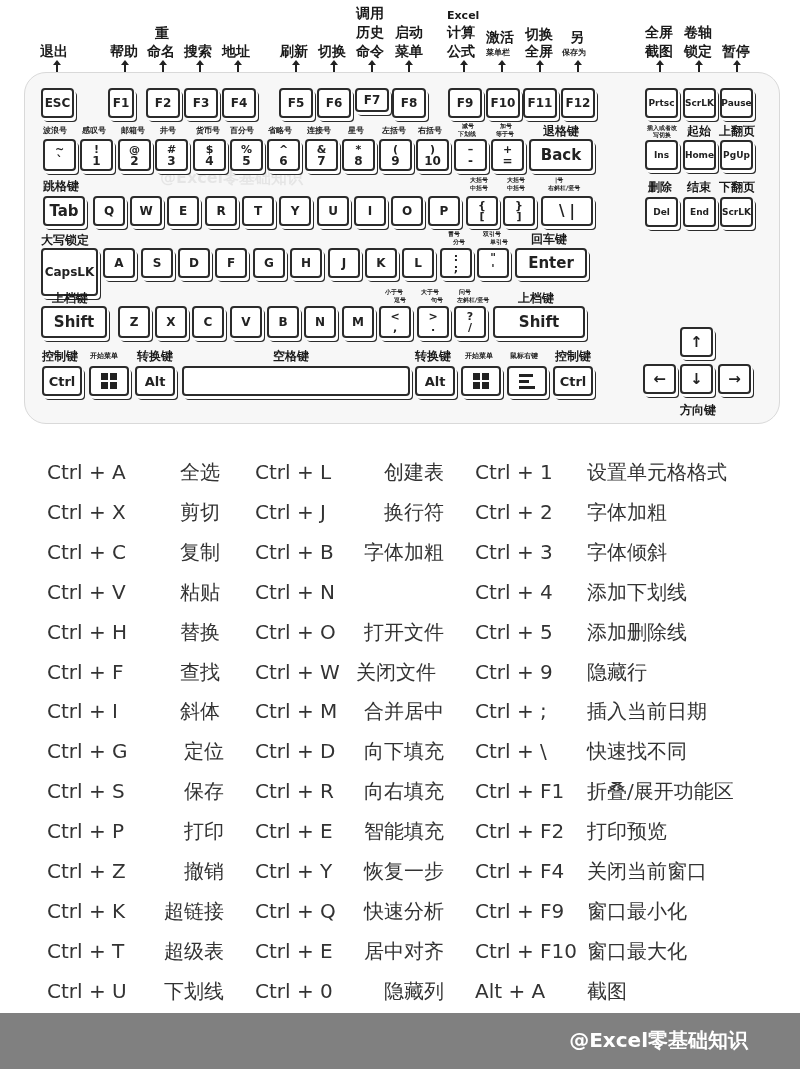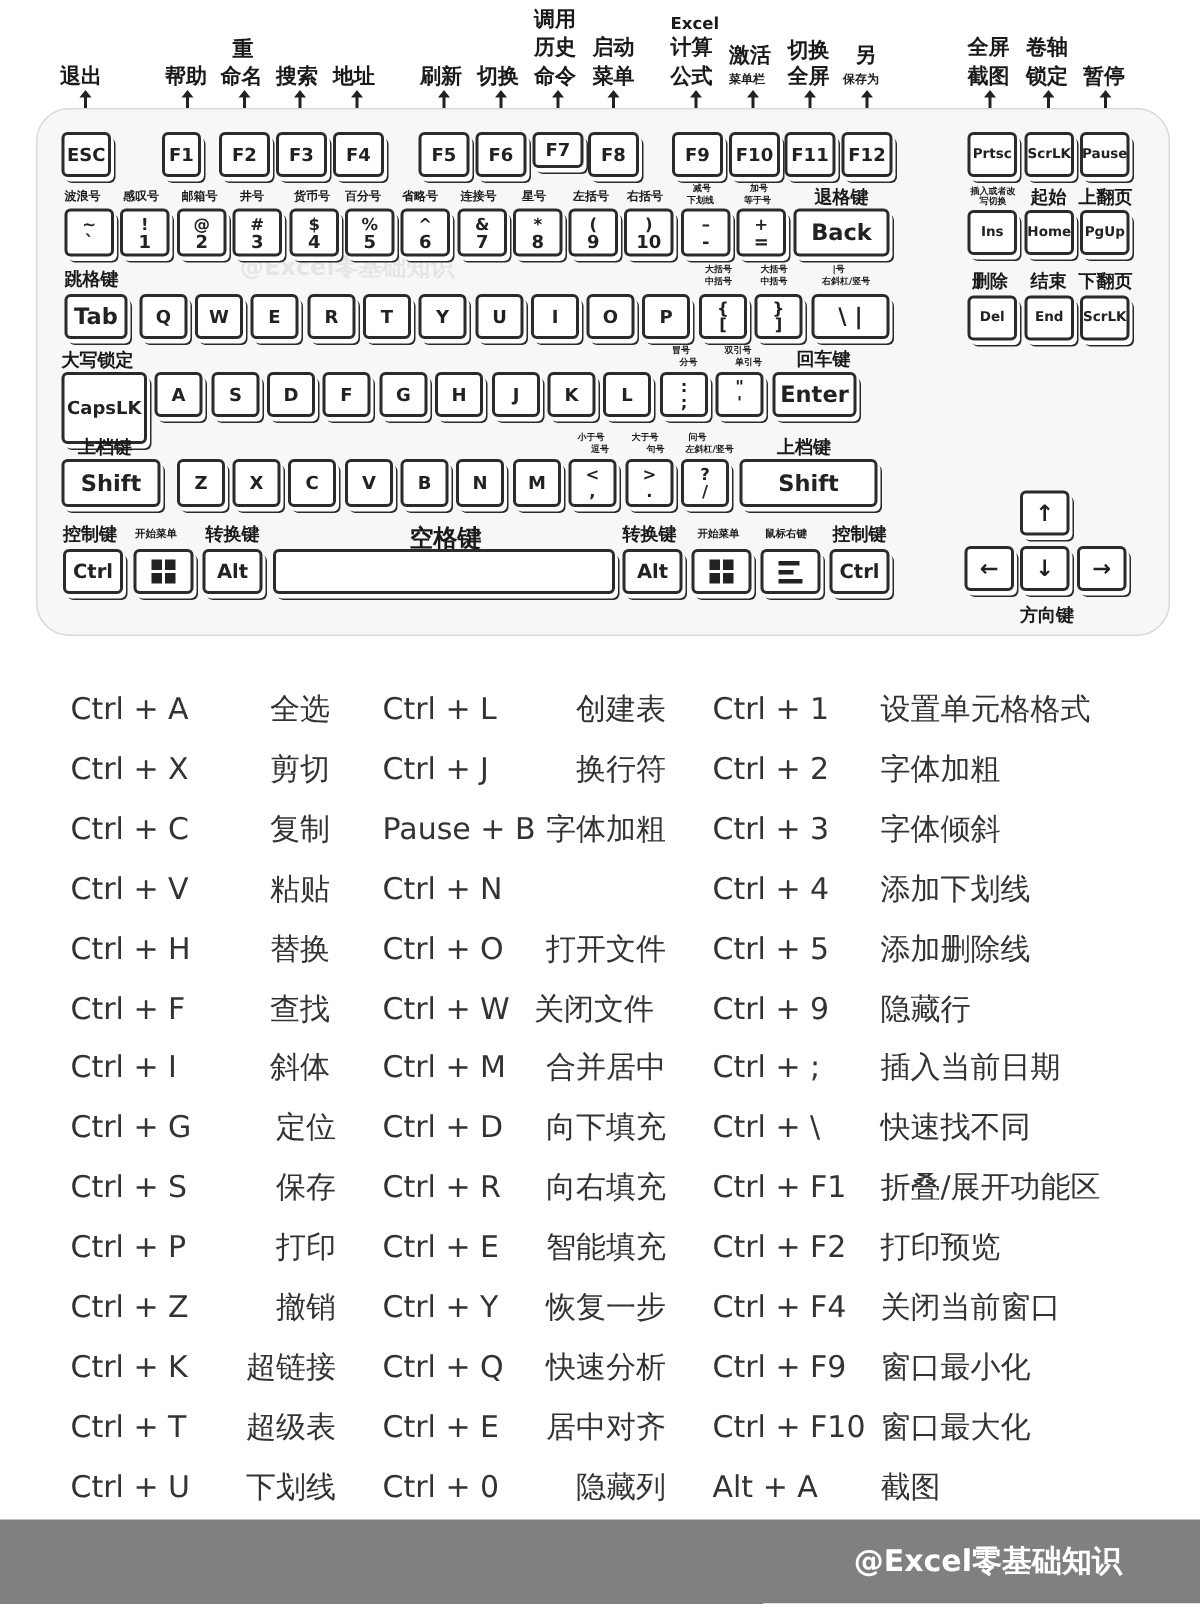--- a/index.html
+++ b/index.html
@@ -324,21 +324,21 @@
     <span class="lbl">L</span>
   </div>
 <div class="key" style="left:440px;top:248px;width:32px;height:30px">
     <span class="sym">:</span>
     <span class="sym">;</span>
   </div>
 <div class="key" style="left:477px;top:248px;width:32px;height:30px">
     <span class="sym">"</span>
     <span class="sym">'</span>
   </div>
-<div class="key" style="left:515px;top:248px;width:56px;height:30px">
+<div class="key" style="left:515px;top:248px;width:72px;height:30px">
     <span class="big">Enter</span>
   </div>
 
 <div class="ann" style="left:52px;top:292px;font-size:12px">上档键</div>
 <div class="ann xs" style="left:385px;top:289px">小于号</div>
 <div class="ann xs" style="left:394px;top:297px">逗号</div>
 <div class="ann xs" style="left:421px;top:289px">大于号</div>
 <div class="ann xs" style="left:431px;top:297px">句号</div>
 <div class="ann xs" style="left:459px;top:289px">问号</div>
 <div class="ann xs" style="left:457px;top:297px">左斜杠/竖号</div>
@@ -380,21 +380,21 @@
     <span class="sym">?</span>
     <span class="sym">/</span>
   </div>
 <div class="key" style="left:493px;top:306px;width:92px;height:32px">
     <span class="big">Shift</span>
   </div>
 
 <div class="ann" style="left:42px;top:350px;font-size:12px">控制键</div>
 <div class="ann xs" style="left:90px;top:353px;font-size:7px">开始菜单</div>
 <div class="ann" style="left:137px;top:350px;font-size:12px">转换键</div>
-<div class="ann" style="left:273px;top:350px;font-size:16px">空格键</div>
+<div class="ann" style="left:273px;top:350px;font-size:12px">空格键</div>
 <div class="ann" style="left:415px;top:350px;font-size:12px">转换键</div>
 <div class="ann xs" style="left:465px;top:353px;font-size:7px">开始菜单</div>
 <div class="ann xs" style="left:510px;top:353px;font-size:7px">鼠标右键</div>
 <div class="ann" style="left:555px;top:350px;font-size:12px">控制键</div>
 
 <div class="key" style="left:42px;top:366px;width:40px;height:30px">
     <span class="big" style="font-size:13px">Ctrl</span>
   </div>
 <div class="key" style="left:89px;top:366px;width:40px;height:30px">
   <div class="win">
@@ -457,21 +457,21 @@
       <span class="c1k">Ctrl + X</span>
       <span class="c1d" style="text-align: left; left: 180px;">剪切</span>
       <span class="c2k">Ctrl + J</span>
       <span class="c2d" style="text-align: right;">换行符</span>
       <span class="c3k">Ctrl + 2</span>
       <span class="c3d">字体加粗</span>
     </div>
     <div class="row" style="top: 531.8px;">
       <span class="c1k">Ctrl + C</span>
       <span class="c1d" style="text-align: left; left: 180px;">复制</span>
-      <span class="c2k">Pause + B</span>
+      <span class="c2k">Ctrl + B</span>
       <span class="c2d" style="text-align: right;">字体加粗</span>
       <span class="c3k">Ctrl + 3</span>
       <span class="c3d">字体倾斜</span>
     </div>
     <div class="row" style="top: 571.7px;">
       <span class="c1k">Ctrl + V</span>
       <span class="c1d" style="text-align: left; left: 180px;">粘贴</span>
       <span class="c2k">Ctrl + N</span>
       <span class="c3k">Ctrl + 4</span>
       <span class="c3d">添加下划线</span>

